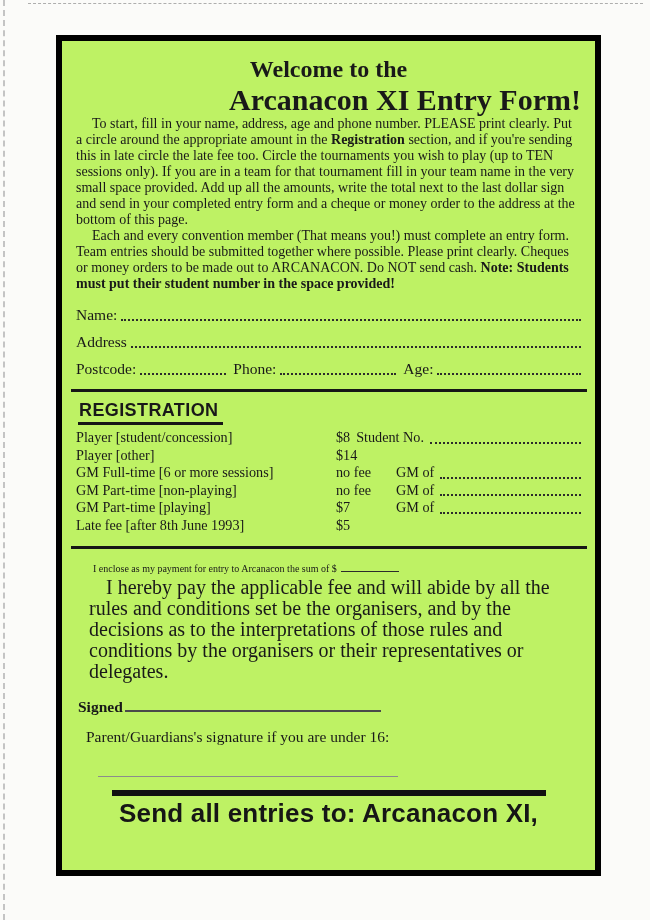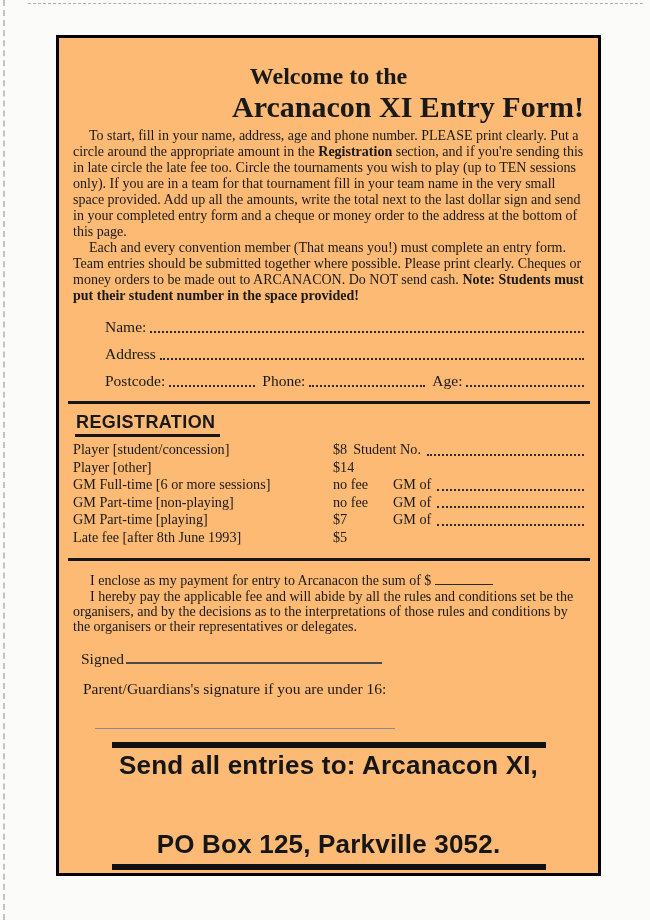--- a/index.html
+++ b/index.html
@@ -8,31 +8,31 @@
   body { position:relative; }
 
   
   .artifact-top { position:absolute; top:3px; left:28px; width:615px; height:0;
                   border-top:1px dashed #9b9b9b; opacity:.8; }
   .artifact-left { position:absolute; top:0; left:3px; width:0; height:920px;
                    border-left:2px dashed #a8a8a8; opacity:.65; }
 
   
   .page { position:absolute; left:56px; top:35px; width:545px; height:841px;
-          border:3px solid #000000; background:#fdba74; padding:10px 14px; overflow:hidden; }
+          border:6px solid #000000; background:#bef264; padding:0 14px; overflow:hidden; }
 
   .title1 { margin-top:14px; text-align:center; font-weight:bold; font-size:24px; line-height:28px; }
   .title2 { text-align:right; font-weight:bold; font-size:30px; line-height:33px; }
 
   .intro { font-size:14px; line-height:16px; text-indent:16px; text-align:left; }
-  .intro.first { margin-top:5px; }
+  .intro.first { }
 
   
   .field-row { display:flex; align-items:flex-end; height:27px; font-size:15.5px; white-space:nowrap; }
-  .fields { margin-top:5px;margin-left:32px; }
+  .fields { margin-top:5px; }
   .dots { border-bottom:2px dotted #2b2b2b; }
   .field-row .dots { flex:1 1 auto; margin:0 0 3px 4px; }
   .field-row .dots.w-post { flex:0 0 86px; }
   .field-row .dots.w-phone { flex:0 0 116px; }
   .plabel { margin-left:7px; }
 
   .rule { height:3px; background:#161616; margin:11px -6px 0 -5px; }
 
   
   .reg-heading { display:inline-block; margin:8px 0 0 2px; padding:0 5px 1px 1px;
@@ -40,24 +40,24 @@
                  letter-spacing:.4px; border-bottom:3px solid #161616; }
   .reg-table { margin-top:4px; }
   .reg-row { display:flex; align-items:flex-end; font-size:14.2px; line-height:17.6px; white-space:nowrap; }
   .reg-label { flex:0 0 260px; }
   .reg-fee { flex:0 0 60px; }
   .reg-row.tight .reg-fee { flex:0 0 auto; margin-right:6px; }
   .reg-extra { flex:0 0 auto; }
   .reg-row .dots { flex:1 1 auto; margin:0 0 3px 6px; }
 
   
-  .enclose { margin-top:12px; font-size:14px; line-height:16.2px; text-indent:17px; white-space:nowrap; }
+  .enclose { margin-top:12px; font-size:10px; line-height:16.2px; text-indent:17px; white-space:nowrap; }
   .sumline { display:inline-block; width:58px; margin-left:4px; border-bottom:1.5px solid #2b2b2b; }
-  .agreement { font-size:14px; line-height:15px; text-indent:17px; }
-  .signed-row { margin:16px 0 0 8px; font-size:15.5px; }
+  .agreement { font-size:20px; line-height:21px; text-indent:17px;margin-left:13px; }
+  .signed-row { margin:16px 0 0 2px; font-size:15.5px;font-weight:bold; }
   .sigline { display:inline-block; width:256px; margin-left:2px; border-bottom:2px solid #4a4a4a; }
   .parent-line { margin:12px 0 12px 10px; font-size:15.5px; }
   .blankline { width:300px; height:0; margin:30px 0 0 22px; border-bottom:1.5px solid #8c8c8c; }
 
   
   .footer { margin-top:13px; }
   .bar { width:434px; height:6px; margin:0 auto; background:#111; }
   .addr { text-align:center; font-family:"Liberation Sans", sans-serif; font-weight:bold;
           font-size:26px; line-height:31px; letter-spacing:.2px; color:#161616;margin-top:48px; }
   .addr.first { margin-top:2px; }

